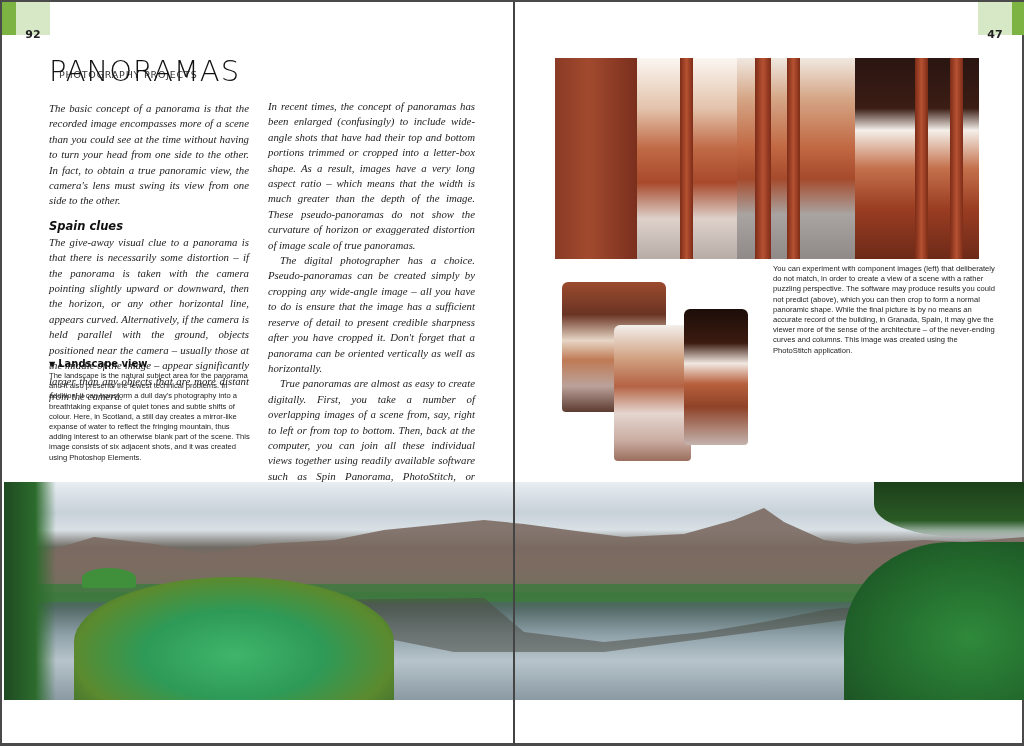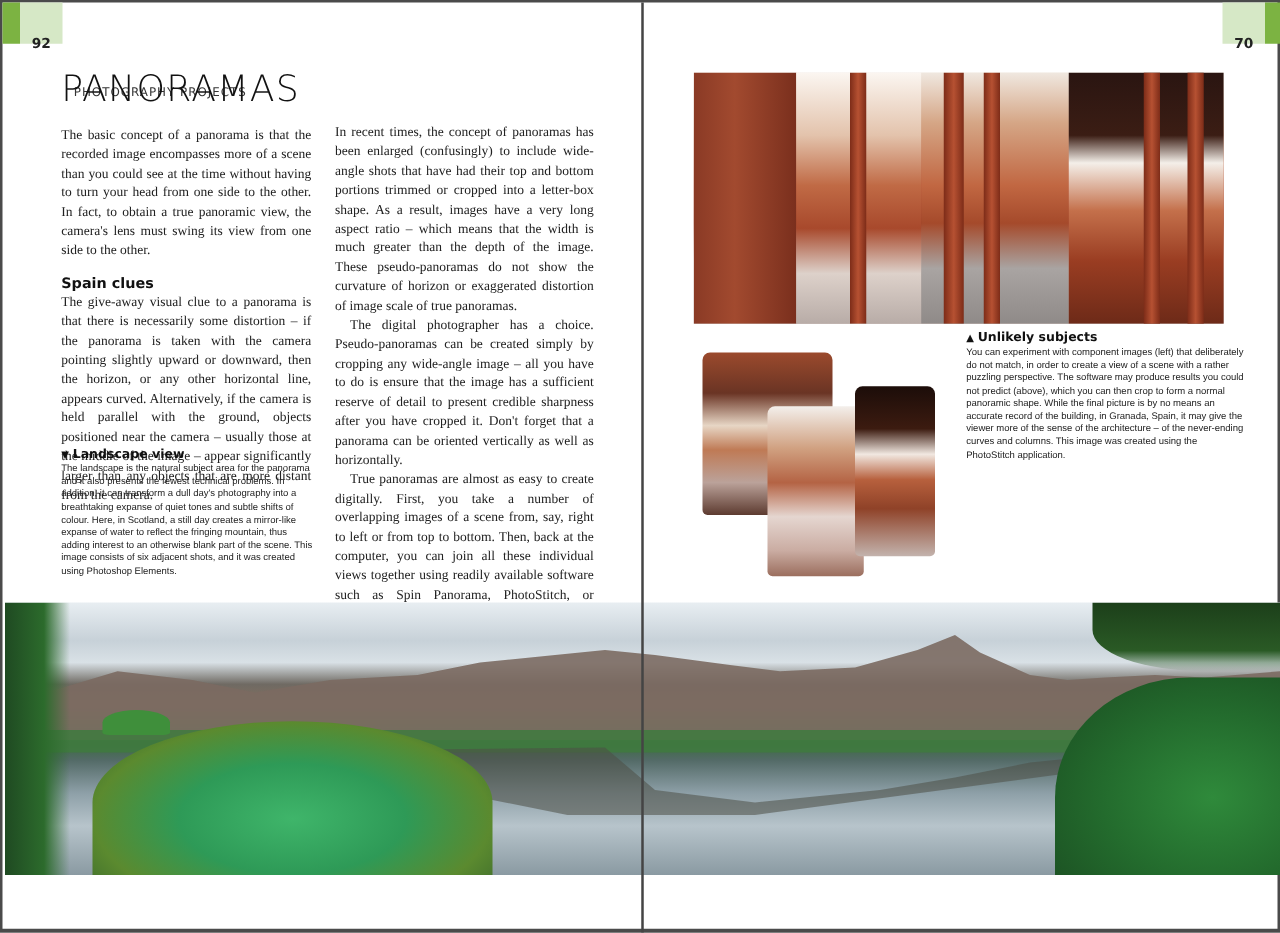--- a/index.html
+++ b/index.html
@@ -21,21 +21,21 @@
   .page-left .tab-dark { left: 0; }
   .page-left .tab-light { left: 14px; }
   .page-left .running-head { left: 57px; }
 
   .page-right .tab-dark { right: 0; }
   .page-right .tab-light { right: 14px; }
   .page-right .running-head { right: 56px; }
 
   h1.title { position: absolute; left: 47px; top: 52px; font-family: "DejaVu Sans", sans-serif; font-weight: 200; font-size: 29px; letter-spacing: 1px; color: #111; }
 
-  .col { position: absolute; font-family: "Liberation Serif", serif; font-size: 10.8px; line-height: 15.4px; text-align: justify; color: #222; }
+  .col { position: absolute; font-family: "Liberation Serif", serif; font-size: 10.8px; line-height: 15.4px; text-align: justify; color: #222; font-style: italic; }
   .col p { margin: 0; }
   .col p.indent { text-indent: 12px; }
   .col-1 { left: 47px; top: 99px; width: 200px; }
   .col-2 { left: 266px; top: 97px; width: 207px; }
 
   h2.sub { font-family: "DejaVu Sans", sans-serif; font-size: 11.5px; font-weight: bold; color: #111; margin: 10px 0 1px; line-height: 15px; }
   .col-2 h2.sub { margin-top: 0; }
 
   .caption { position: absolute; font-family: "Liberation Sans", sans-serif; font-size: 7.6px; line-height: 10.2px; color: #222; }
   .caption h3 { font-family: "DejaVu Sans", sans-serif; font-size: 10px; font-weight: bold; line-height: 13px; color: #111; }
@@ -95,21 +95,21 @@
 
     <div class="col col-2">
       <p>In recent times, the concept of panoramas has been enlarged (confusingly) to include wide-angle shots that have had their top and bottom portions trimmed or cropped into a letter-box shape. As a result, images have a very long aspect ratio – which means that the width is much greater than the depth of the image. These pseudo-panoramas do not show the curvature of horizon or exaggerated distortion of image scale of true panoramas.</p>
       <p class="indent">The digital photographer has a choice. Pseudo-panoramas can be created simply by cropping any wide-angle image – all you have to do is ensure that the image has a sufficient reserve of detail to present credible sharpness after you have cropped it. Don't forget that a panorama can be oriented vertically as well as horizontally.</p>
       <p class="indent">True panoramas are almost as easy to create digitally. First, you take a number of overlapping images of a scene from, say, right to left or from top to bottom. Then, back at the computer, you can join all these individual views together using readily available software such as Spin Panorama, PhotoStitch, or Photoshop Elements. These software packages produce a final, new panoramic image without altering your original image files in any way (see pp. 190–1).</p>
     </div>
   </div>
 
   <div class="page page-right">
     <div class="tab-dark"></div>
-    <div class="tab-light">70</div>
+    <div class="tab-light">47</div>
     <div class="running-head">PANORAMAS</div>
   </div>
 
   <div class="photo-court">
     <div class="slab s1"></div>
     <div class="slab s2"></div>
     <div class="slab s3"></div>
     <div class="slab s4"></div>
     <div class="col-pillar" style="left:125px"></div>
     <div class="col-pillar" style="left:200px;width:16px"></div>
@@ -118,21 +118,20 @@
     <div class="col-pillar" style="left:395px"></div>
   </div>
 
   <div class="photo-stack">
     <div class="frame f1"></div>
     <div class="frame f2"></div>
     <div class="frame f3"></div>
   </div>
 
   <div class="caption caption-right">
-    <h3><span class="tri">▲</span><span>Unlikely subjects</span></h3>
     <p>You can experiment with component images (left) that deliberately do not match, in order to create a view of a scene with a rather puzzling perspective. The software may produce results you could not predict (above), which you can then crop to form a normal panoramic shape. While the final picture is by no means an accurate record of the building, in Granada, Spain, it may give the viewer more of the sense of the architecture – of the never-ending curves and columns. This image was created using the PhotoStitch application.</p>
   </div>
 
   <div class="panorama">
     <svg class="mtn" viewBox="0 0 1020 218" preserveAspectRatio="none">
       <polygon points="40,70 90,55 150,62 200,72 260,62 330,58 380,48 440,42 480,38 520,42 580,50 620,55 680,52 730,38 760,26 780,40 820,58 850,62 880,60 920,58 960,60 1020,55 1020,110 0,110 0,70" fill="#7b6a62" opacity="0.9"></polygon>
       <polygon points="0,102 1020,102 1020,120 0,120" fill="#3f7a3e" opacity="0.85"></polygon>
       <polygon points="120,120 300,118 480,116 520,150 600,160 700,150 760,140 820,128 900,120 900,130 600,170 450,170 300,140 120,130" fill="#4c4f46" opacity="0.55"></polygon>
     </svg>
     <div class="island"></div>

